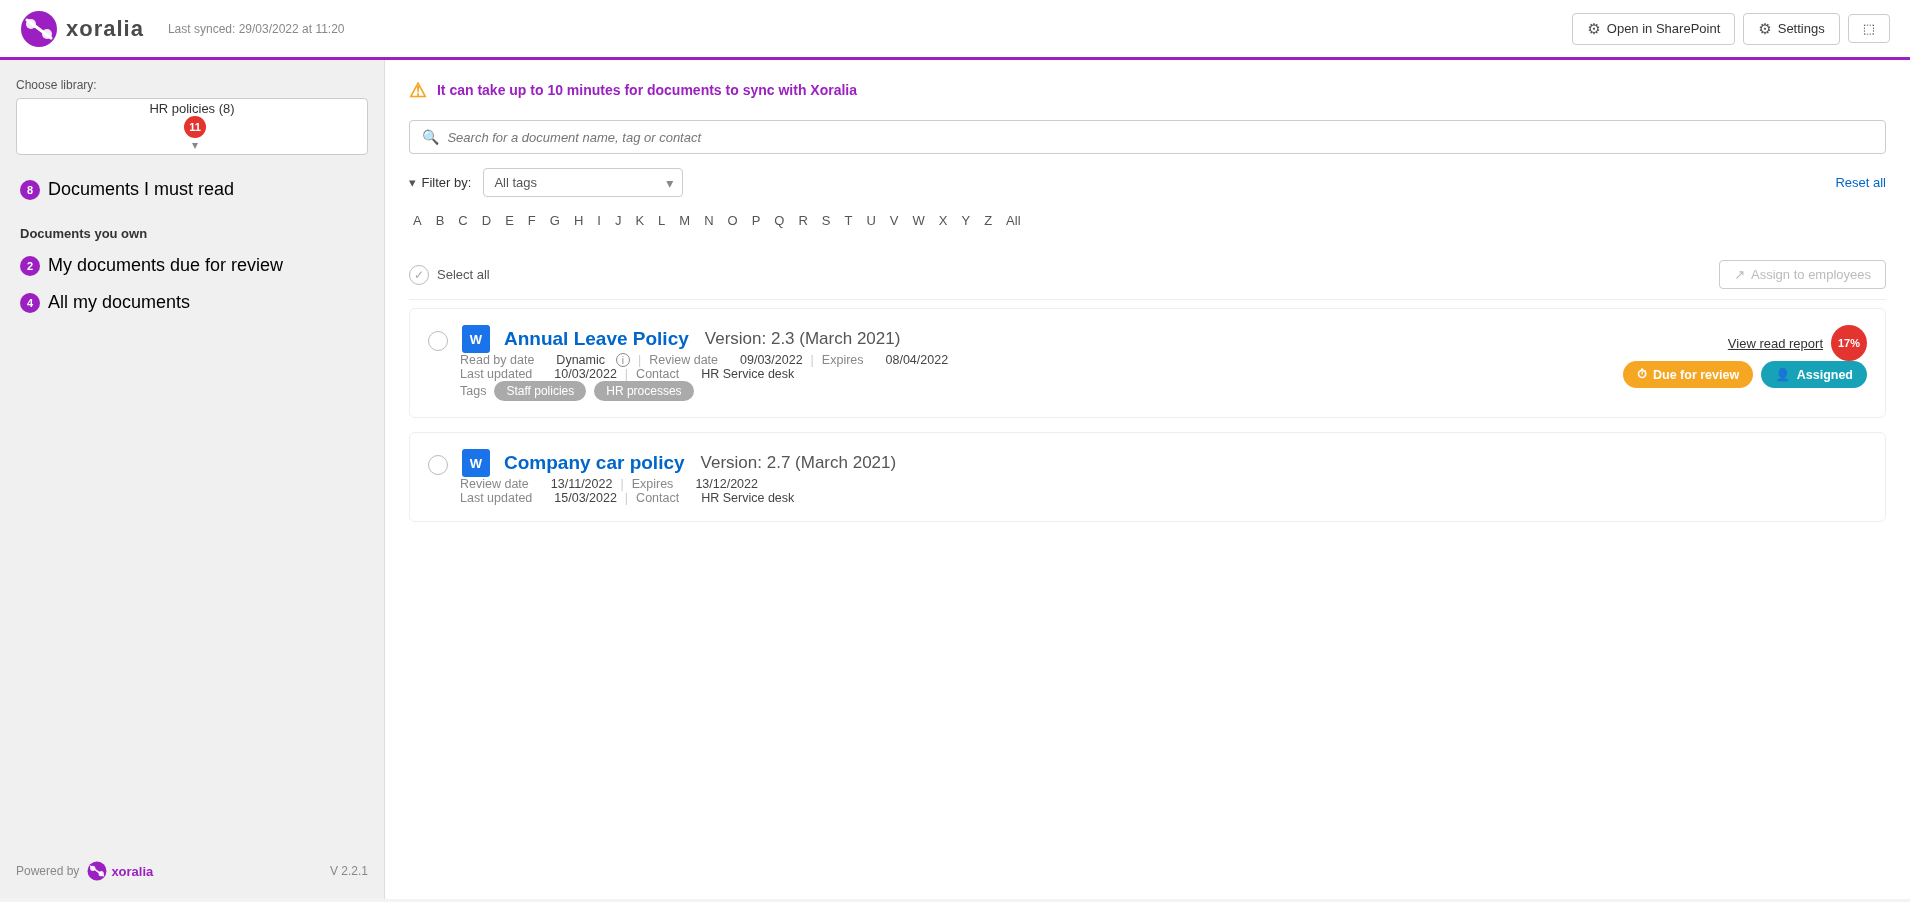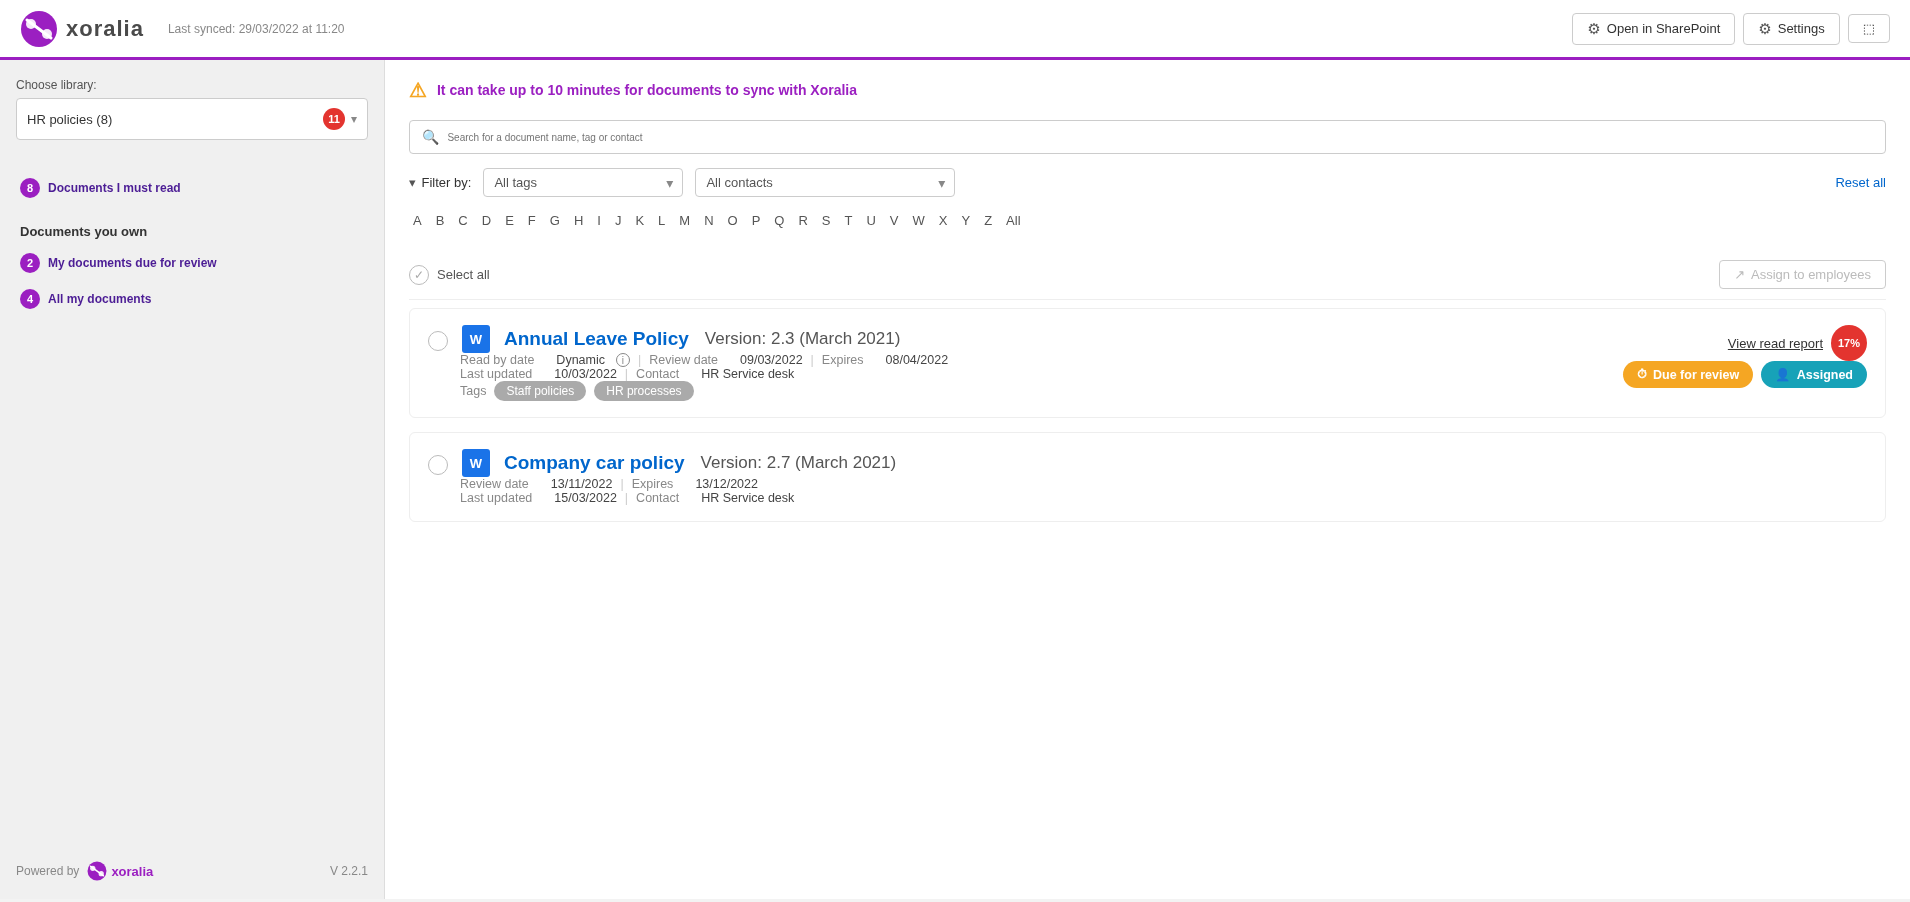--- a/index.html
+++ b/index.html
@@ -75,24 +75,25 @@
       font-size: 12px;
       color: #555;
       margin-bottom: 6px;
     }
     .sidebar-library-select {
       display: flex;
       align-items: center;
       background: #fff;
       border: 1px solid #ccc;
       border-radius: 4px;
-      padding: 9px 10px;
+      padding: 2px 10px;
       cursor: pointer;
       position: relative;
-      margin-bottom: 32px;
+      margin-bottom: 18px;
+      flex-direction: column;
     }
     .sidebar-library-select-text {
       flex: 1;
       font-size: 13px;
     }
     .sidebar-library-badge {
       background: #e3342f;
       color: #fff;
       border-radius: 50%;
       width: 22px;
@@ -121,24 +122,23 @@
       width: 20px;
       height: 20px;
       display: flex;
       align-items: center;
       justify-content: center;
       font-size: 11px;
       font-weight: 700;
       flex-shrink: 0;
     }
     .sidebar-nav-link {
-      color: #4c1d95;
+      color: #000000;
       text-decoration: none;
-      font-size: 12px;
-      font-weight: bold;
+      font-size: 18px;
     }
 
     .sidebar-section-title {
       font-size: 13px;
       font-weight: 700;
       color: #333;
       margin: 16px 0 8px 4px;
     }
 
     .sidebar-footer {
@@ -185,23 +185,24 @@
       border-radius: 4px;
       padding: 8px 12px;
       margin-bottom: 14px;
       background: #fff;
     }
     .search-icon { color: #aaa; margin-right: 8px; }
     .search-input {
       border: none;
       outline: none;
       flex: 1;
-      font-size: 10px;
+      font-size: 13px;
       color: #3b82f6;
       background: transparent;
+      font-style: italic;
     }
 
     
     .filter-row {
       display: flex;
       align-items: center;
       gap: 12px;
       margin-bottom: 14px;
     }
     .filter-label {
@@ -513,25 +514,20 @@
     </div>
 
     <div class="filter-row">
       <div class="filter-label">
         <span class="filter-icon">▾</span>
         <span>Filter by:</span>
       </div>
       <div class="filter-select-wrap">
         <select class="filter-select">
           <option>All tags</option>
-        </select>
-      </div>
-      <div class="filter-select-wrap">
-        <select class="filter-select" style="min-width:260px;">
-          <option>All contacts</option>
         </select>
       </div>
       <a class="reset-all">Reset all</a>
     </div>
 
     <div class="alpha-nav" id="alpha-nav">
         <span class="alpha-letter">A</span>
         <span class="alpha-letter">B</span>
         <span class="alpha-letter">C</span>
         <span class="alpha-letter">D</span>

